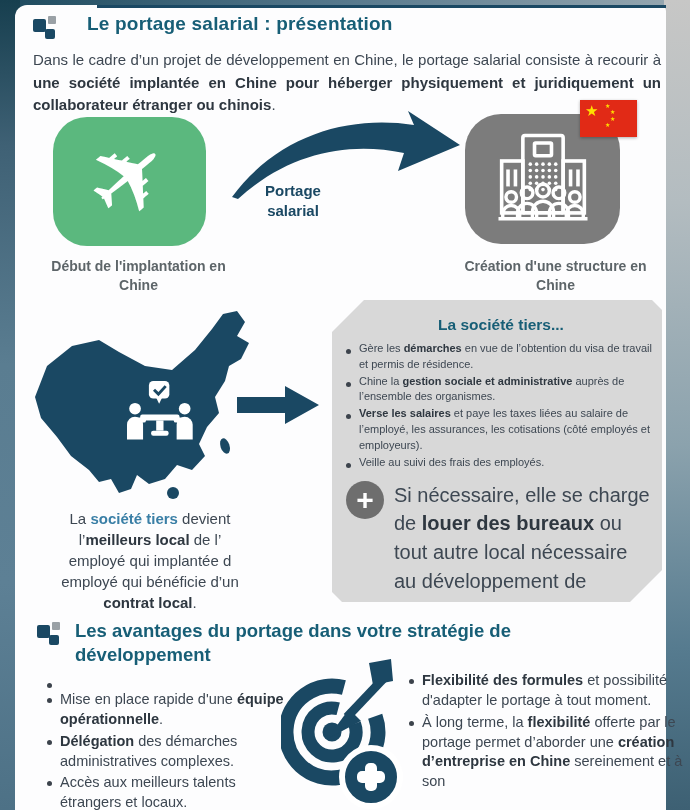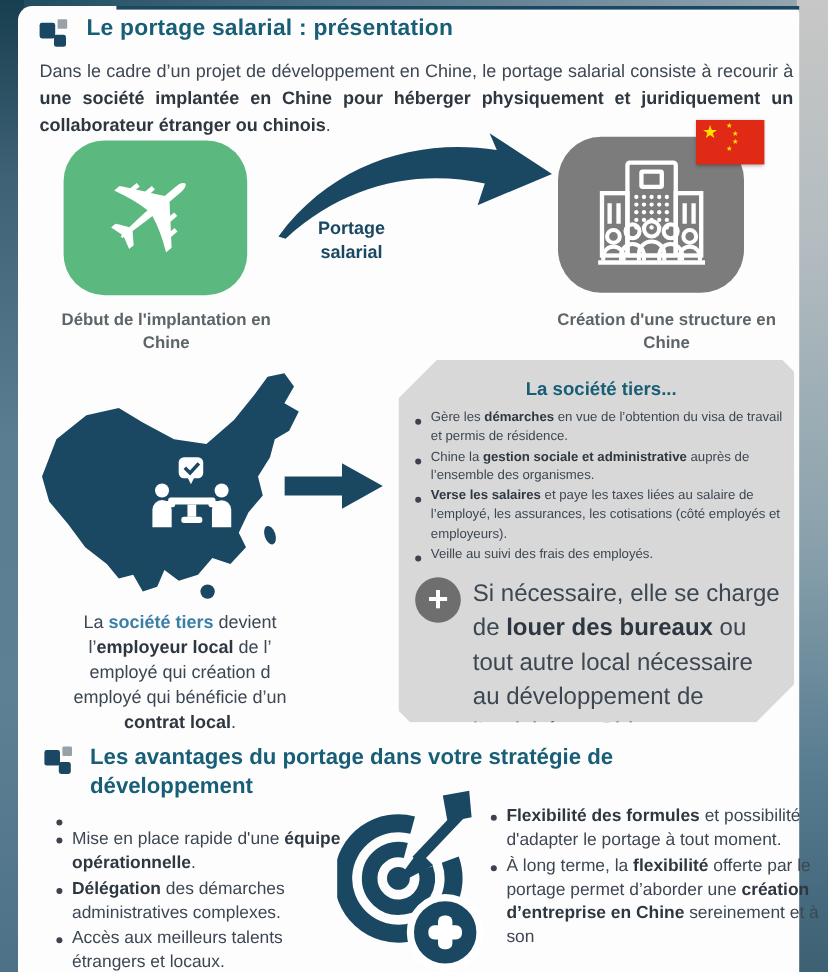--- a/index.html
+++ b/index.html
@@ -14,21 +14,21 @@
   .bg-right { position:absolute; right:0; top:0; bottom:0; width:26px; z-index:0;
     background:linear-gradient(180deg,#c7c7c6 0%,#b3bcc0 25%,#8ba2ad 55%,#567b8f 80%,#3d6073 100%); }
 
   .card { position:absolute; left:15px; top:5px; width:651px; height:805px;
     background:#fdfdfe; border-radius:12px 6px 0 0; z-index:1; }
   .top-line { position:absolute; top:0; left:82px; right:0; height:3px; background:var(--navy,#1a4863); }
 
   .rt-b { font-weight:700; color:#2e3740; }
   .accent { color:var(--accent,#3a7fa6); font-weight:700;margin-top:20px; }
 
-  .hdr { position:absolute; display:flex; align-items:flex-start; gap:15px; }
+  .hdr { position:absolute; display:flex; align-items:flex-start; gap:30px; }
   .h1 { left:18px; top:8px; }
   .h2 { left:22px; top:614px; gap:14px; }
   .title1 { font-size:19px; font-weight:700; color:var(--teal,#175e76); letter-spacing:.2px; }
   .title2 { font-size:18.5px; font-weight:700; color:var(--teal,#175e76); width:508px; line-height:1.28; }
   .logo { position:relative; width:24px; height:24px; flex:0 0 24px; margin-top:2px; display:inline-block; }
   .logo .sq1 { position:absolute; left:0; top:4px; width:13px; height:13px; background:var(--navy,#1a4863); border-radius:2px; }
   .logo .sq2 { position:absolute; left:15px; top:1px; width:8px; height:8px; background:#9aa1a6; border-radius:1px; }
   .logo .sq3 { position:absolute; left:12px; top:14px; width:10px; height:10px; background:var(--navy,#1a4863); border-radius:2px; }
 
   .intro { position:absolute; left:18px; top:44px; width:628px; font-size:15px; line-height:1.5;
@@ -230,22 +230,22 @@
     <div class="note">
       <div class="plus-circle">
         <span>+</span>
       </div>
       <div class="note-t"><span>Si nécessaire, elle se charge de </span><span class="rt-b">louer des bureaux</span><span> ou tout autre local nécessaire au développement de l'activité en Chine.</span></div>
     </div>
   </div>
 
   <div class="map-caption">
     <div><span>La </span><span class="rt-b accent">société tiers</span><span> devient</span></div>
-    <div><span>l’</span><span class="rt-b">employeur local</span><span> de l’</span></div>
-    <div><span>employé qui création d</span></div>
+    <div><span>l’</span><span class="rt-b">meilleurs local</span><span> de l’</span></div>
+    <div><span>employé qui implantée d</span></div>
     <div><span>employé qui bénéficie d’un</span></div>
     <div><span class="rt-b">contrat local</span><span>.</span></div>
   </div>
 
   <div class="hdr h2">
     <span class="logo">
       <i class="sq1"></i>
       <i class="sq2"></i>
       <i class="sq3"></i>
     </span>

